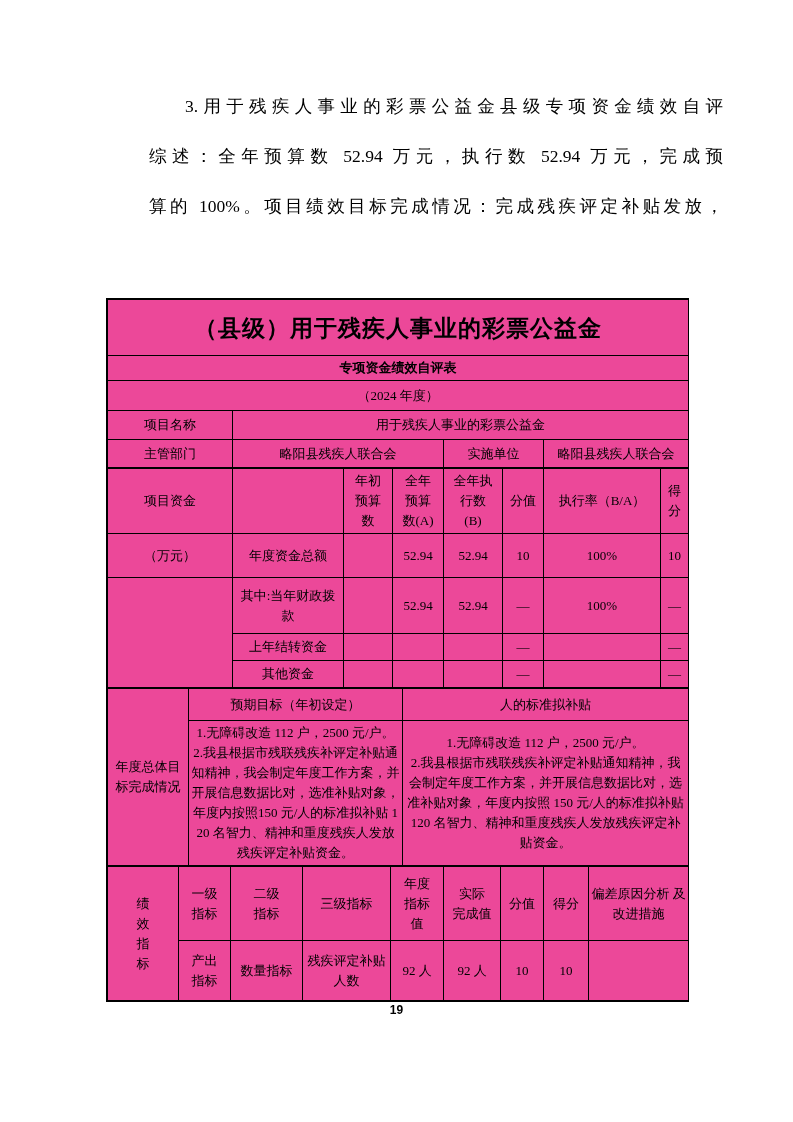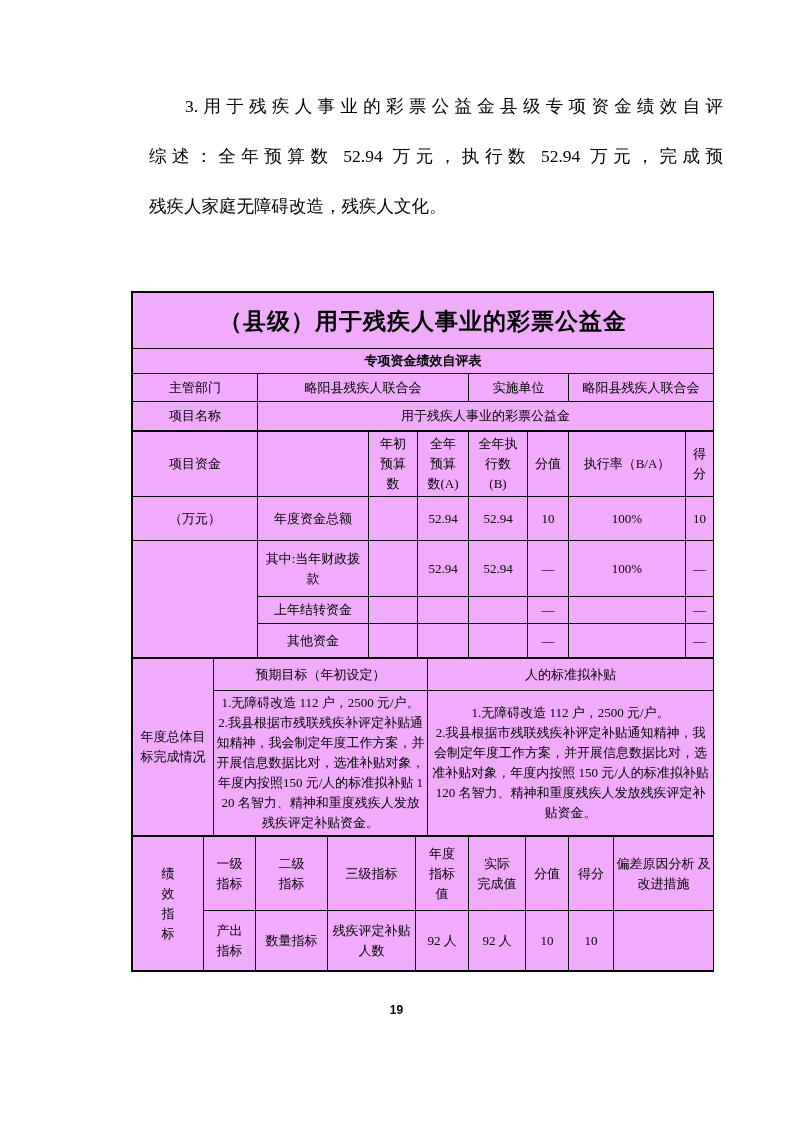--- a/index.html
+++ b/index.html
@@ -16,22 +16,22 @@
   .para {
     position: absolute; left: 104px; top: 81px; width: 574px;
     font-size: 17.5px; line-height: 50px; margin-left: 45px;
   }
   .pline { width: 100%; }
   .pline.just { text-align: justify; text-align-last: justify; }
   .pline.indent { text-indent: 36px; }
 
   
   .tablewrap {
-    position: absolute; left: 106px; top: 291px; width: 583px;
-    border: 1px solid #000; box-sizing: border-box; background: #f0abfc; margin-left: 25px;
+    position: absolute; left: 106px; top: 298px; width: 583px;
+    border: 1px solid #000; box-sizing: border-box; background: #ec4899;
   }
   table.sec {
     border-collapse: collapse; table-layout: fixed; width: 581px;
     font-size: 13px; color: #000;
   }
   table.sec td {
     border: 1px solid #000;
     text-align: center; vertical-align: middle;
     padding: 2px; overflow: hidden;
     line-height: 20px;
@@ -63,48 +63,51 @@
   }
 </style>
 </head>
 <body>
 
 <div class="doc">
 
   <div class="para">
     <div class="pline just indent">3.用于残疾人事业的彩票公益金县级专项资金绩效自评</div>
     <div class="pline just">综述：全年预算数 52.94 万元，执行数 52.94 万元，完成预</div>
-    <div class="pline">残疾人家庭无障碍改造，残疾人文化。</div>
+    <div class="pline just">算的 100%。项目绩效目标完成情况：完成残疾评定补贴发放，</div>
   </div>
 
   <div class="tablewrap">
 
     <table class="sec">
       <colgroup>
           <col style="width:125px">
           <col style="width:211px">
           <col style="width:100px">
           <col style="width:145px">
         </colgroup>
       <tbody>
           <tr style="height:56px">
         <td colspan="4" class="titlecell">（县级）用于残疾人事业的彩票公益金</td>
       </tr>
       <tr style="height:15px">
         <td colspan="4" class="subtitlecell">专项资金绩效自评表</td>
+      </tr>
+      <tr style="height:30px">
+        <td colspan="4">（2024 年度）</td>
+      </tr>
+      <tr style="height:29px">
+        <td>项目名称</td>
+        <td colspan="3">用于残疾人事业的彩票公益金</td>
       </tr>
       <tr style="height:28px">
         <td>主管部门</td>
         <td>略阳县残疾人联合会</td>
         <td>实施单位</td>
         <td>略阳县残疾人联合会</td>
-      </tr>
-      <tr style="height:29px">
-        <td>项目名称</td>
-        <td colspan="3">用于残疾人事业的彩票公益金</td>
       </tr>
     </tbody>
       </table>
 
     <table class="sec">
       <colgroup>
           <col style="width:125px">
           <col style="width:111px">
           <col style="width:49px">
           <col style="width:51px">
@@ -153,21 +156,21 @@
       </tr>
       <tr style="height:27px">
         <td>上年结转资金</td>
         <td></td>
         <td></td>
         <td></td>
         <td>—</td>
         <td></td>
         <td>—</td>
       </tr>
-      <tr style="height:34px">
+      <tr style="height:27px">
         <td>其他资金</td>
         <td></td>
         <td></td>
         <td></td>
         <td>—</td>
         <td></td>
         <td>—</td>
       </tr>
     </tbody>
       </table>

